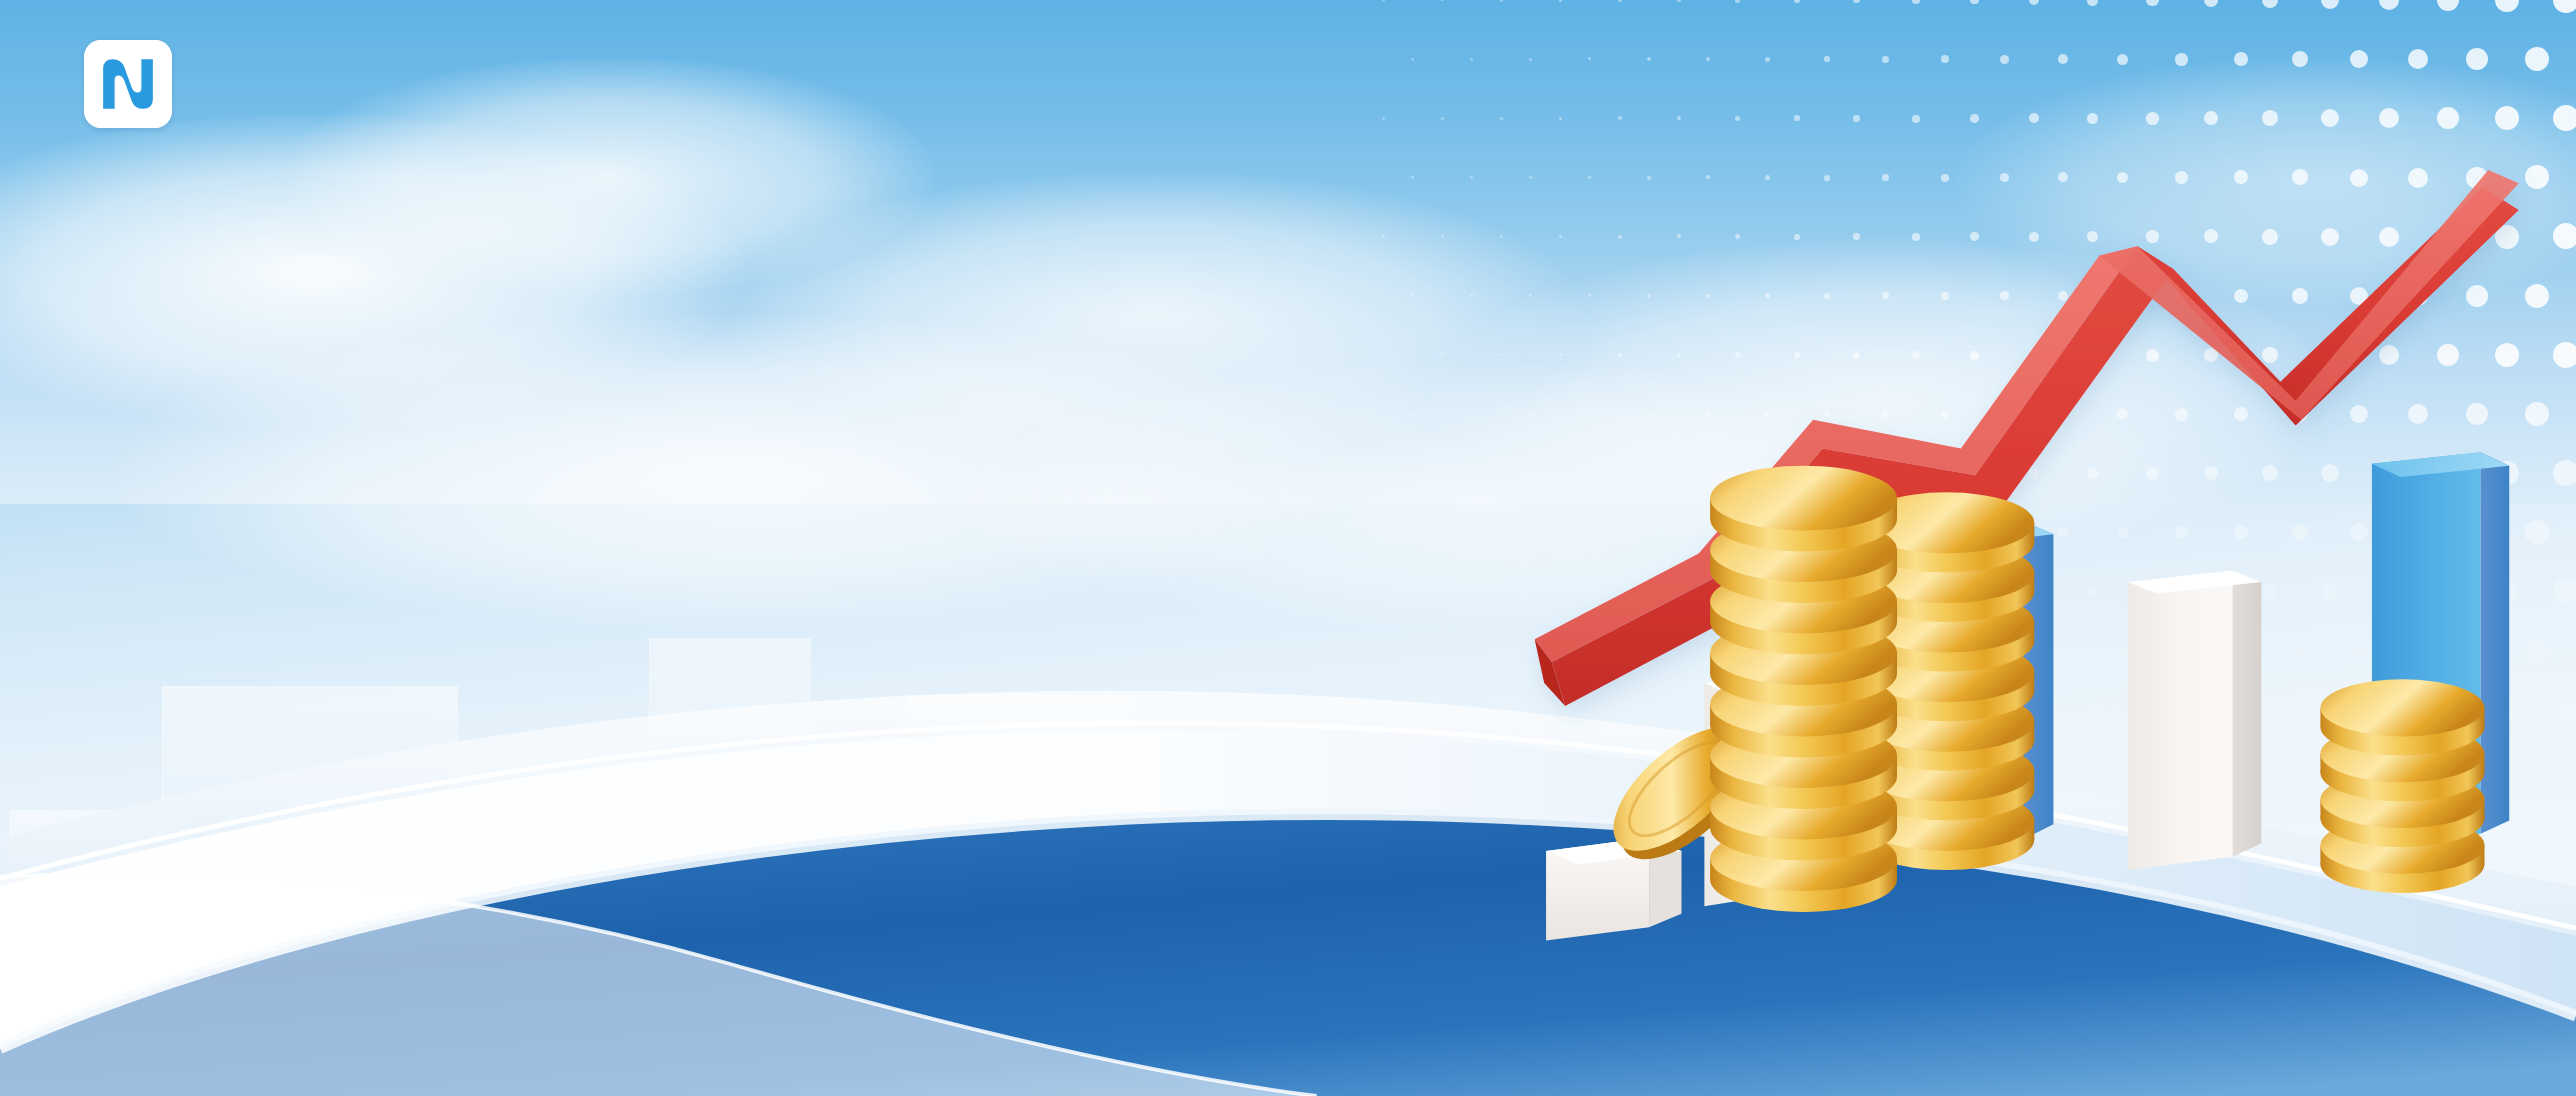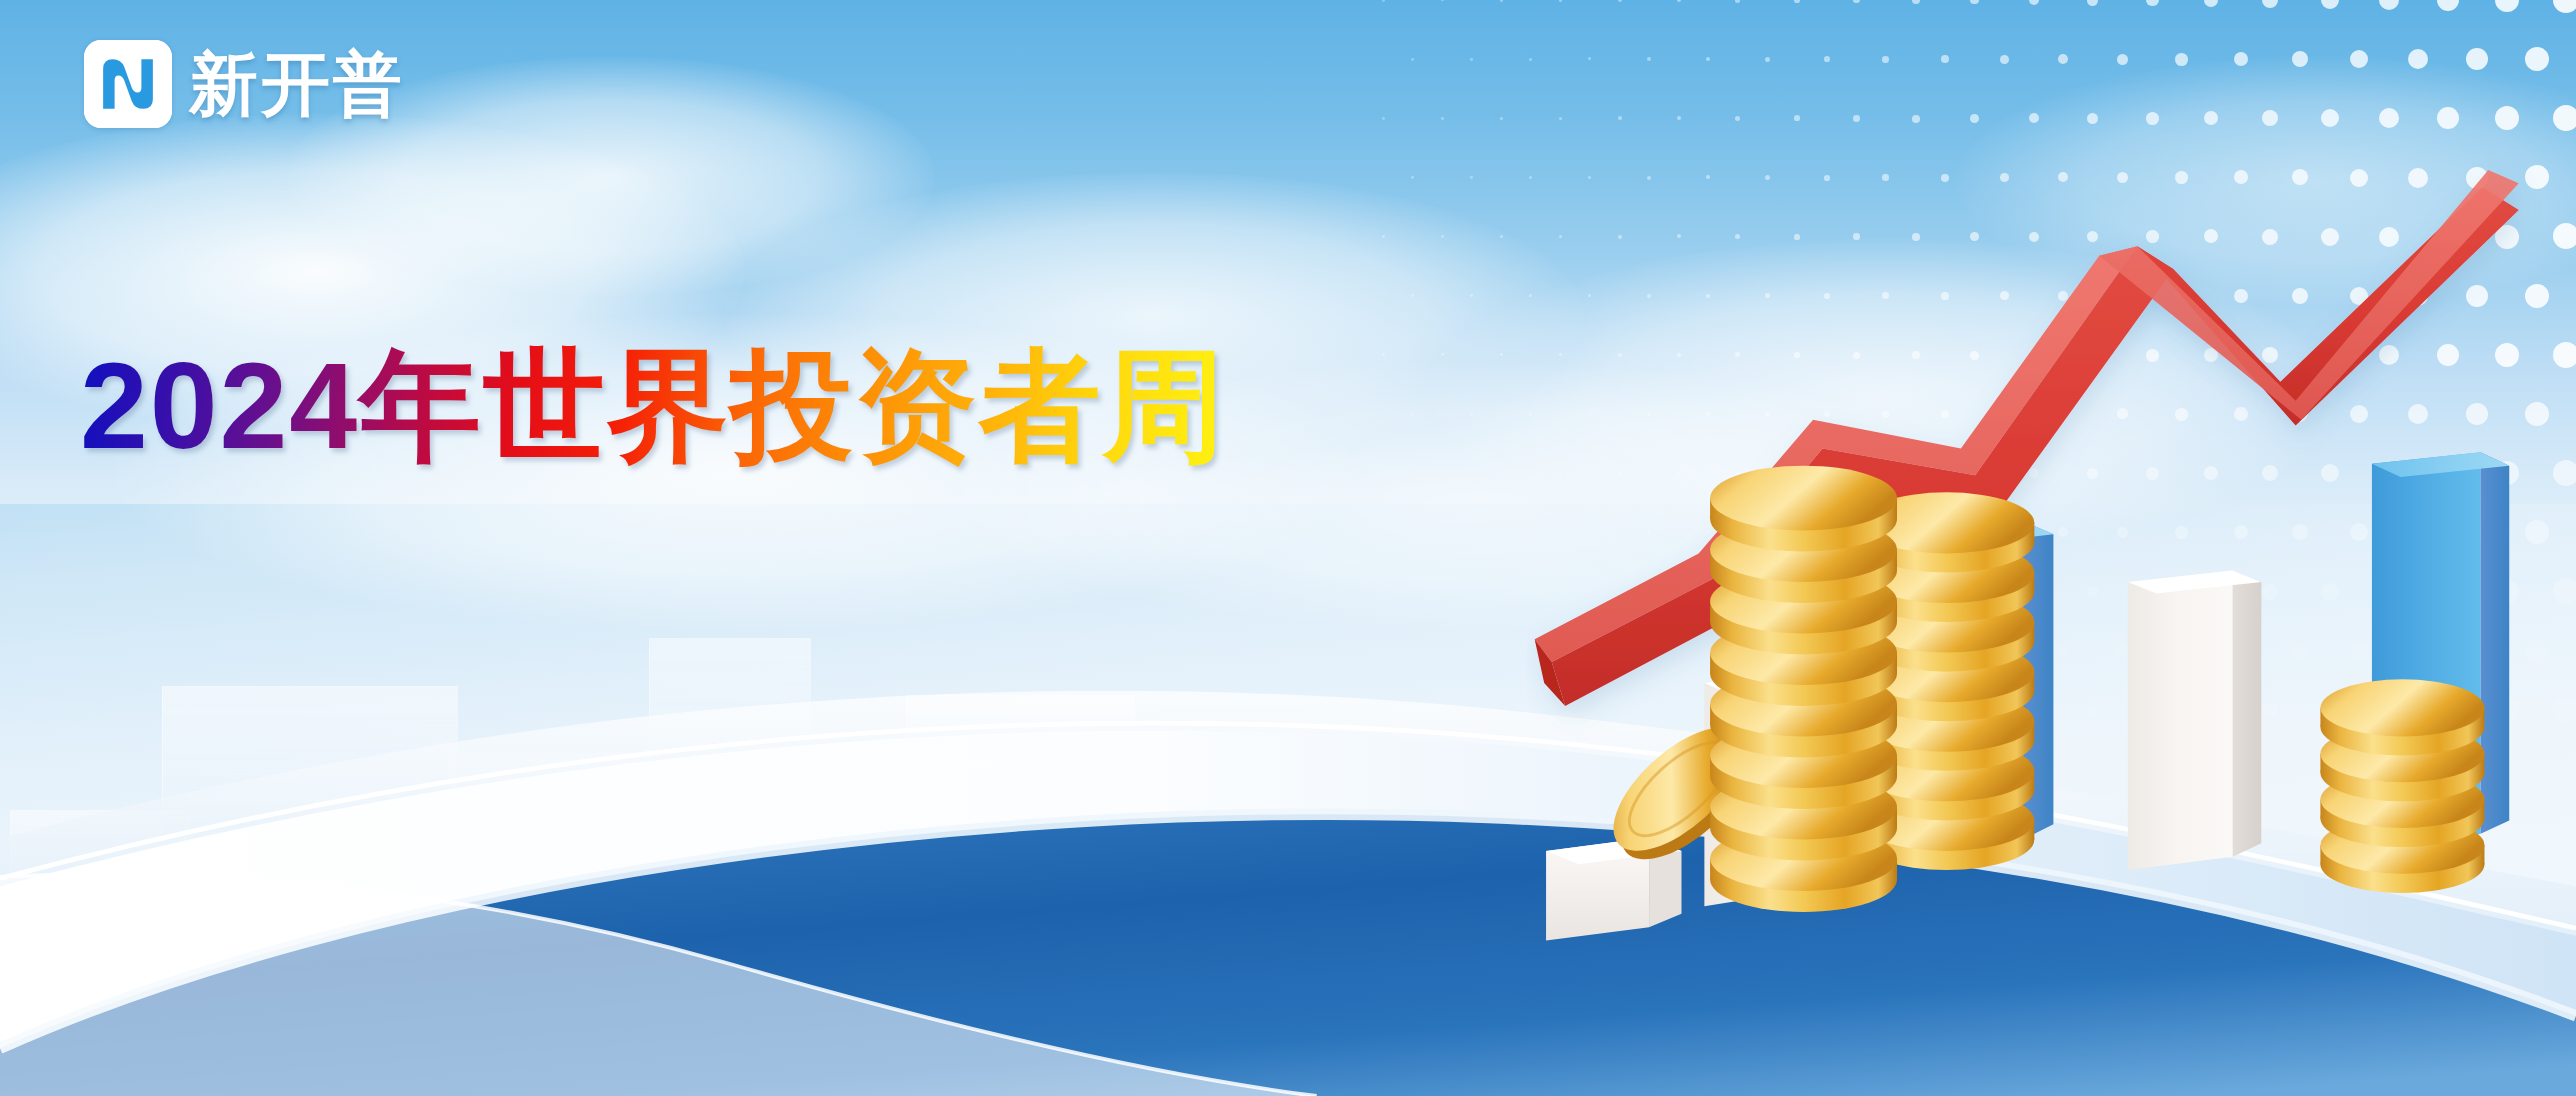--- a/index.html
+++ b/index.html
@@ -469,24 +469,22 @@
     <path d="M0,330 C260,318 520,352 760,420 C1010,492 1220,540 1380,560" fill="none" stroke="#ffffff" stroke-width="4" opacity="0.85"></path>
   </svg>
 
   <div class="logo">
     <div class="logo-mark">
       <svg width="88" height="88" viewBox="0 0 92 92" aria-hidden="true">
         <rect x="0" y="0" width="92" height="92" rx="18" fill="#ffffff"></rect>
         <path d="M20 72 L20 30 Q20 20 30 20 Q39 20 42 28 L50 50 Q52 55 56 55 Q60 55 60 50 L60 20 L72 20 L72 62 Q72 72 62 72 Q53 72 50 64 L42 42 Q40 37 36 37 Q32 37 32 42 L32 72 Z" fill="#2a9ae0"></path>
       </svg>
     </div>
-    <div class="logo-text">新开普</div>
   </div>
 
-  <div class="headline">2024年世界投资者周</div>
 
   <svg class="scene" viewBox="0 0 1100 1149" preserveAspectRatio="xMidYMax meet">
     <defs>
       <linearGradient id="arrowTop" x1="0" y1="0" x2="0" y2="1">
         <stop offset="0%" stop-color="#f07870"></stop>
         <stop offset="100%" stop-color="#e05a52"></stop>
       </linearGradient>
       <linearGradient id="arrowFace" x1="0" y1="0" x2="0" y2="1">
         <stop offset="0%" stop-color="#e24b42"></stop>
         <stop offset="55%" stop-color="#d93a33"></stop>

